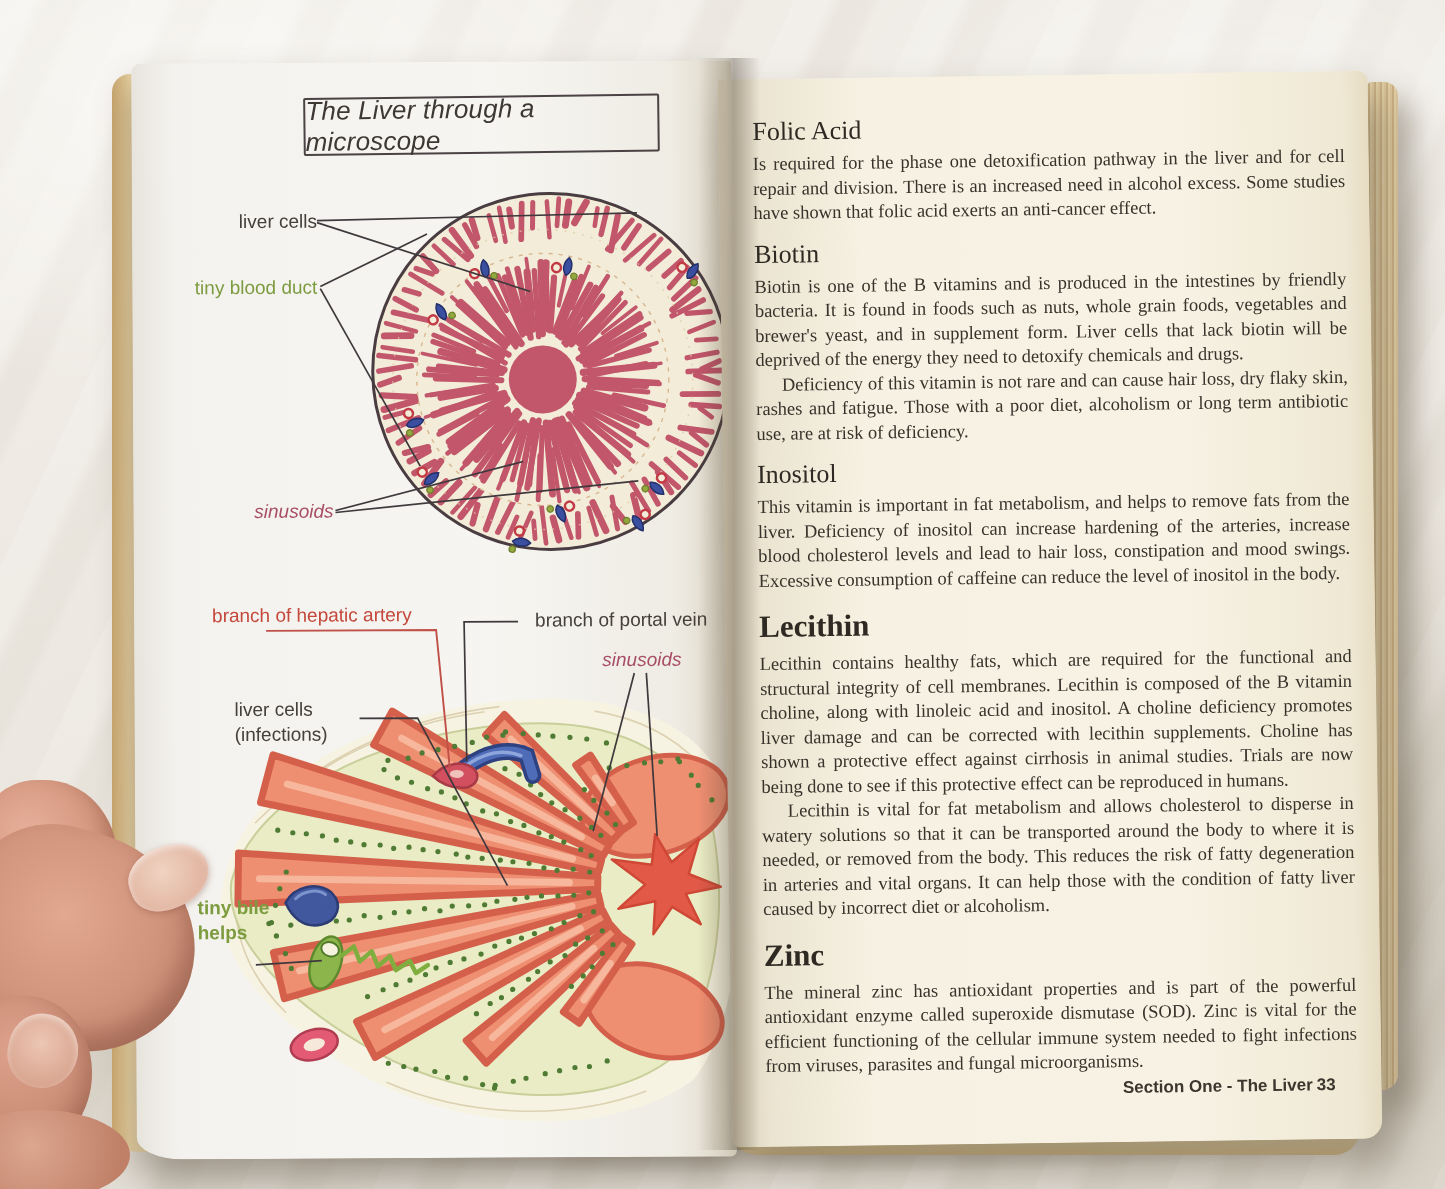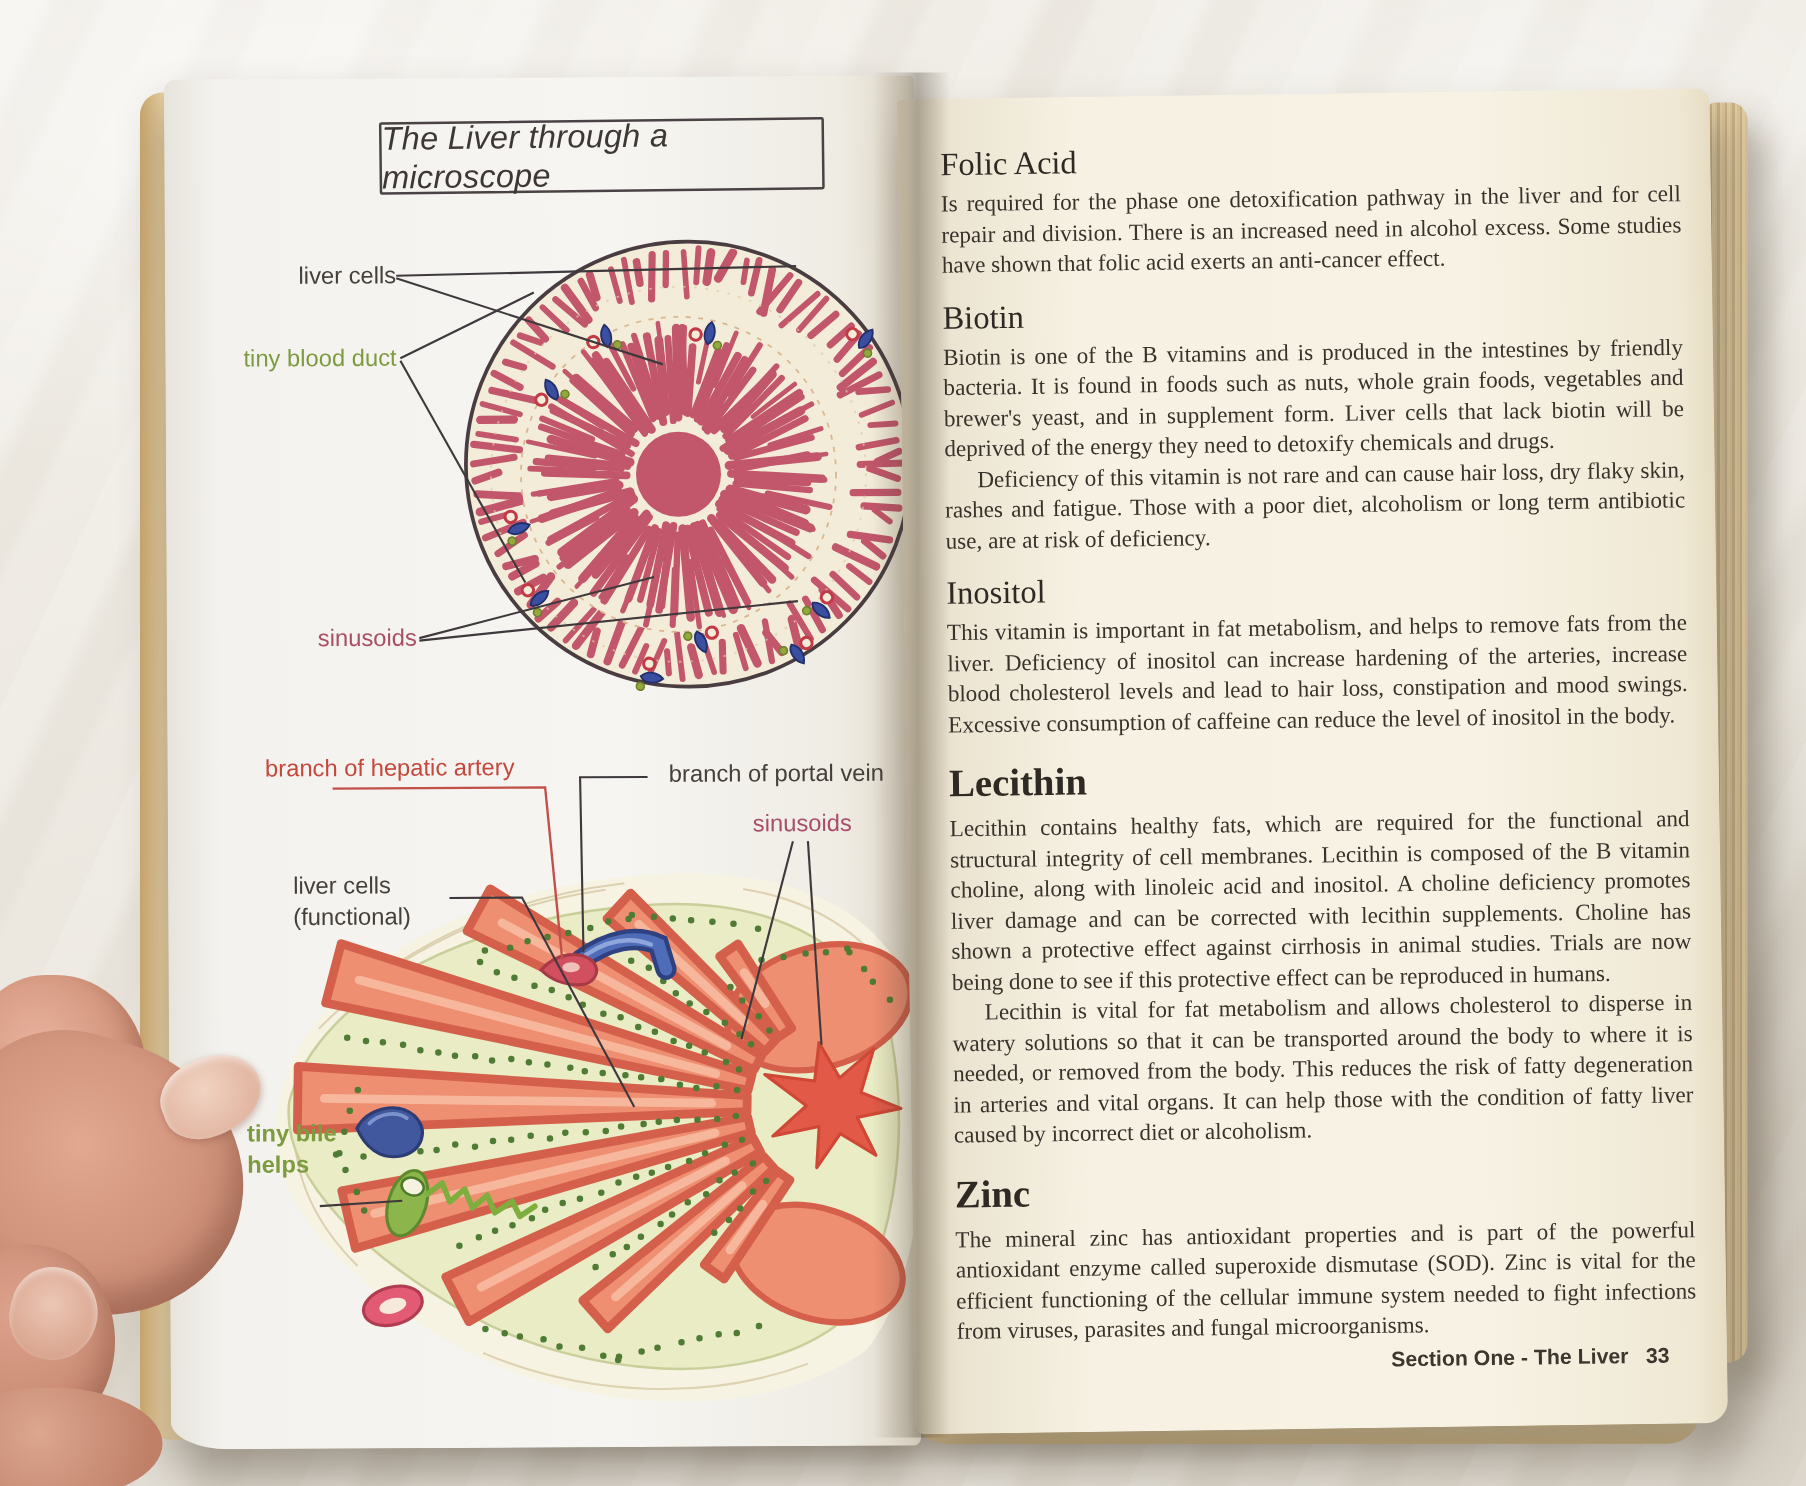--- a/index.html
+++ b/index.html
@@ -35,35 +35,35 @@
   .gutter{position:absolute;left:698px;top:58px;width:62px;height:1092px;z-index:12;pointer-events:none;
     background:linear-gradient(90deg,rgba(70,58,40,0),rgba(70,58,40,.22) 45%,rgba(50,42,28,.30) 58%,rgba(70,58,40,0));}
   
   .title-box{position:absolute;left:172px;top:34px;width:352px;height:54px;z-index:3;
     border:2px solid #4a4244;border-radius:2px;display:flex;align-items:center;justify-content:center;
     transform:rotate(-.4deg);}
   .title-box span{font-style:italic;font-size:26px;color:#3e3835;letter-spacing:.2px;}
   .fig-svg{position:absolute;left:0;top:0;width:600px;height:1096px;z-index:2;}
   .label{position:absolute;z-index:4;font-size:19px;line-height:1.32;color:#46403a;}
   .lbl-green{color:#7d9c40;}
-  .lbl-maroon{color:#a84f66;}
+  .lbl-maroon{color:#a84f66;font-style:italic;}
   .lbl-red{color:#c4483c;}
   .t-right{text-align:right;}
   
   .rp-content{position:absolute;left:34px;top:38px;width:592px;color:#38322b;
     font-family:"Liberation Serif",serif;}
   .rp-content .h{color:#2e2922;}
   .rp-content .h.minor{font-size:26px;font-weight:normal;margin:14px 0 5px 0;}
   .rp-content .h.major{font-size:31px;font-weight:bold;margin:16px 0 7px 0;}
   .rp-content .sec:first-child .h{margin-top:0;}
   .para{font-size:18.5px;line-height:24.5px;text-align:justify;margin:0;}
   .para.indent{text-indent:26px;}
   .rp-footer{position:absolute;right:46px;top:1004px;font-size:17px;font-weight:bold;color:#3c362e;
     font-family:"Liberation Sans",sans-serif;}
-  .rp-footer .num{margin-left:14px;}
+  .rp-footer .num{margin-left:4px;}
   
   .hand{position:absolute;z-index:40;}
   .finger-top{left:-25px;top:780px;width:142px;height:152px;border-radius:46% 54% 52% 48%;
     background:radial-gradient(circle at 38% 35%,#e7b09b,#d09178 62%,#b97c69 95%);
     box-shadow:inset -10px -12px 18px rgba(120,70,55,.35);}
   .thumb{left:-42px;top:832px;width:238px;height:218px;border-radius:42% 58% 55% 45%;
     transform:rotate(16deg);
     background:radial-gradient(circle at 42% 40%,#e2a890,#cd8f78 60%,#b37663 95%);
     box-shadow:inset -12px -14px 22px rgba(115,65,50,.35);}
   .thumb-nail{left:128px;top:846px;width:82px;height:62px;border-radius:48% 52% 55% 45%;
@@ -604,21 +604,21 @@
 
     <div class="label t-right" style="left:60px;top:146px;width:125px;">liver cells</div>
     <div class="label lbl-green t-right" style="left:30px;top:212px;width:155px;">tiny blood duct</div>
     <div class="label lbl-maroon t-right" style="left:75px;top:436px;width:125px;">sinusoids</div>
 
     <div class="label lbl-red" style="left:78px;top:540px;">branch of hepatic artery</div>
     <div class="label" style="left:401px;top:546px;">branch of portal vein</div>
     <div class="label lbl-maroon" style="left:468px;top:586px;">sinusoids</div>
     <div class="label" style="left:100px;top:634px;">
       <div>liver cells</div>
-      <div>(functional)</div>
+      <div>(infections)</div>
     </div>
     <div class="label lbl-green" style="left:62px;top:832px;font-weight:bold;">
       <div>tiny bile</div>
       <div>helps</div>
     </div>
   </div>
 
   <div class="page page-right">
     <div class="rp-content" id="sections-root">
         <div class="sec">

